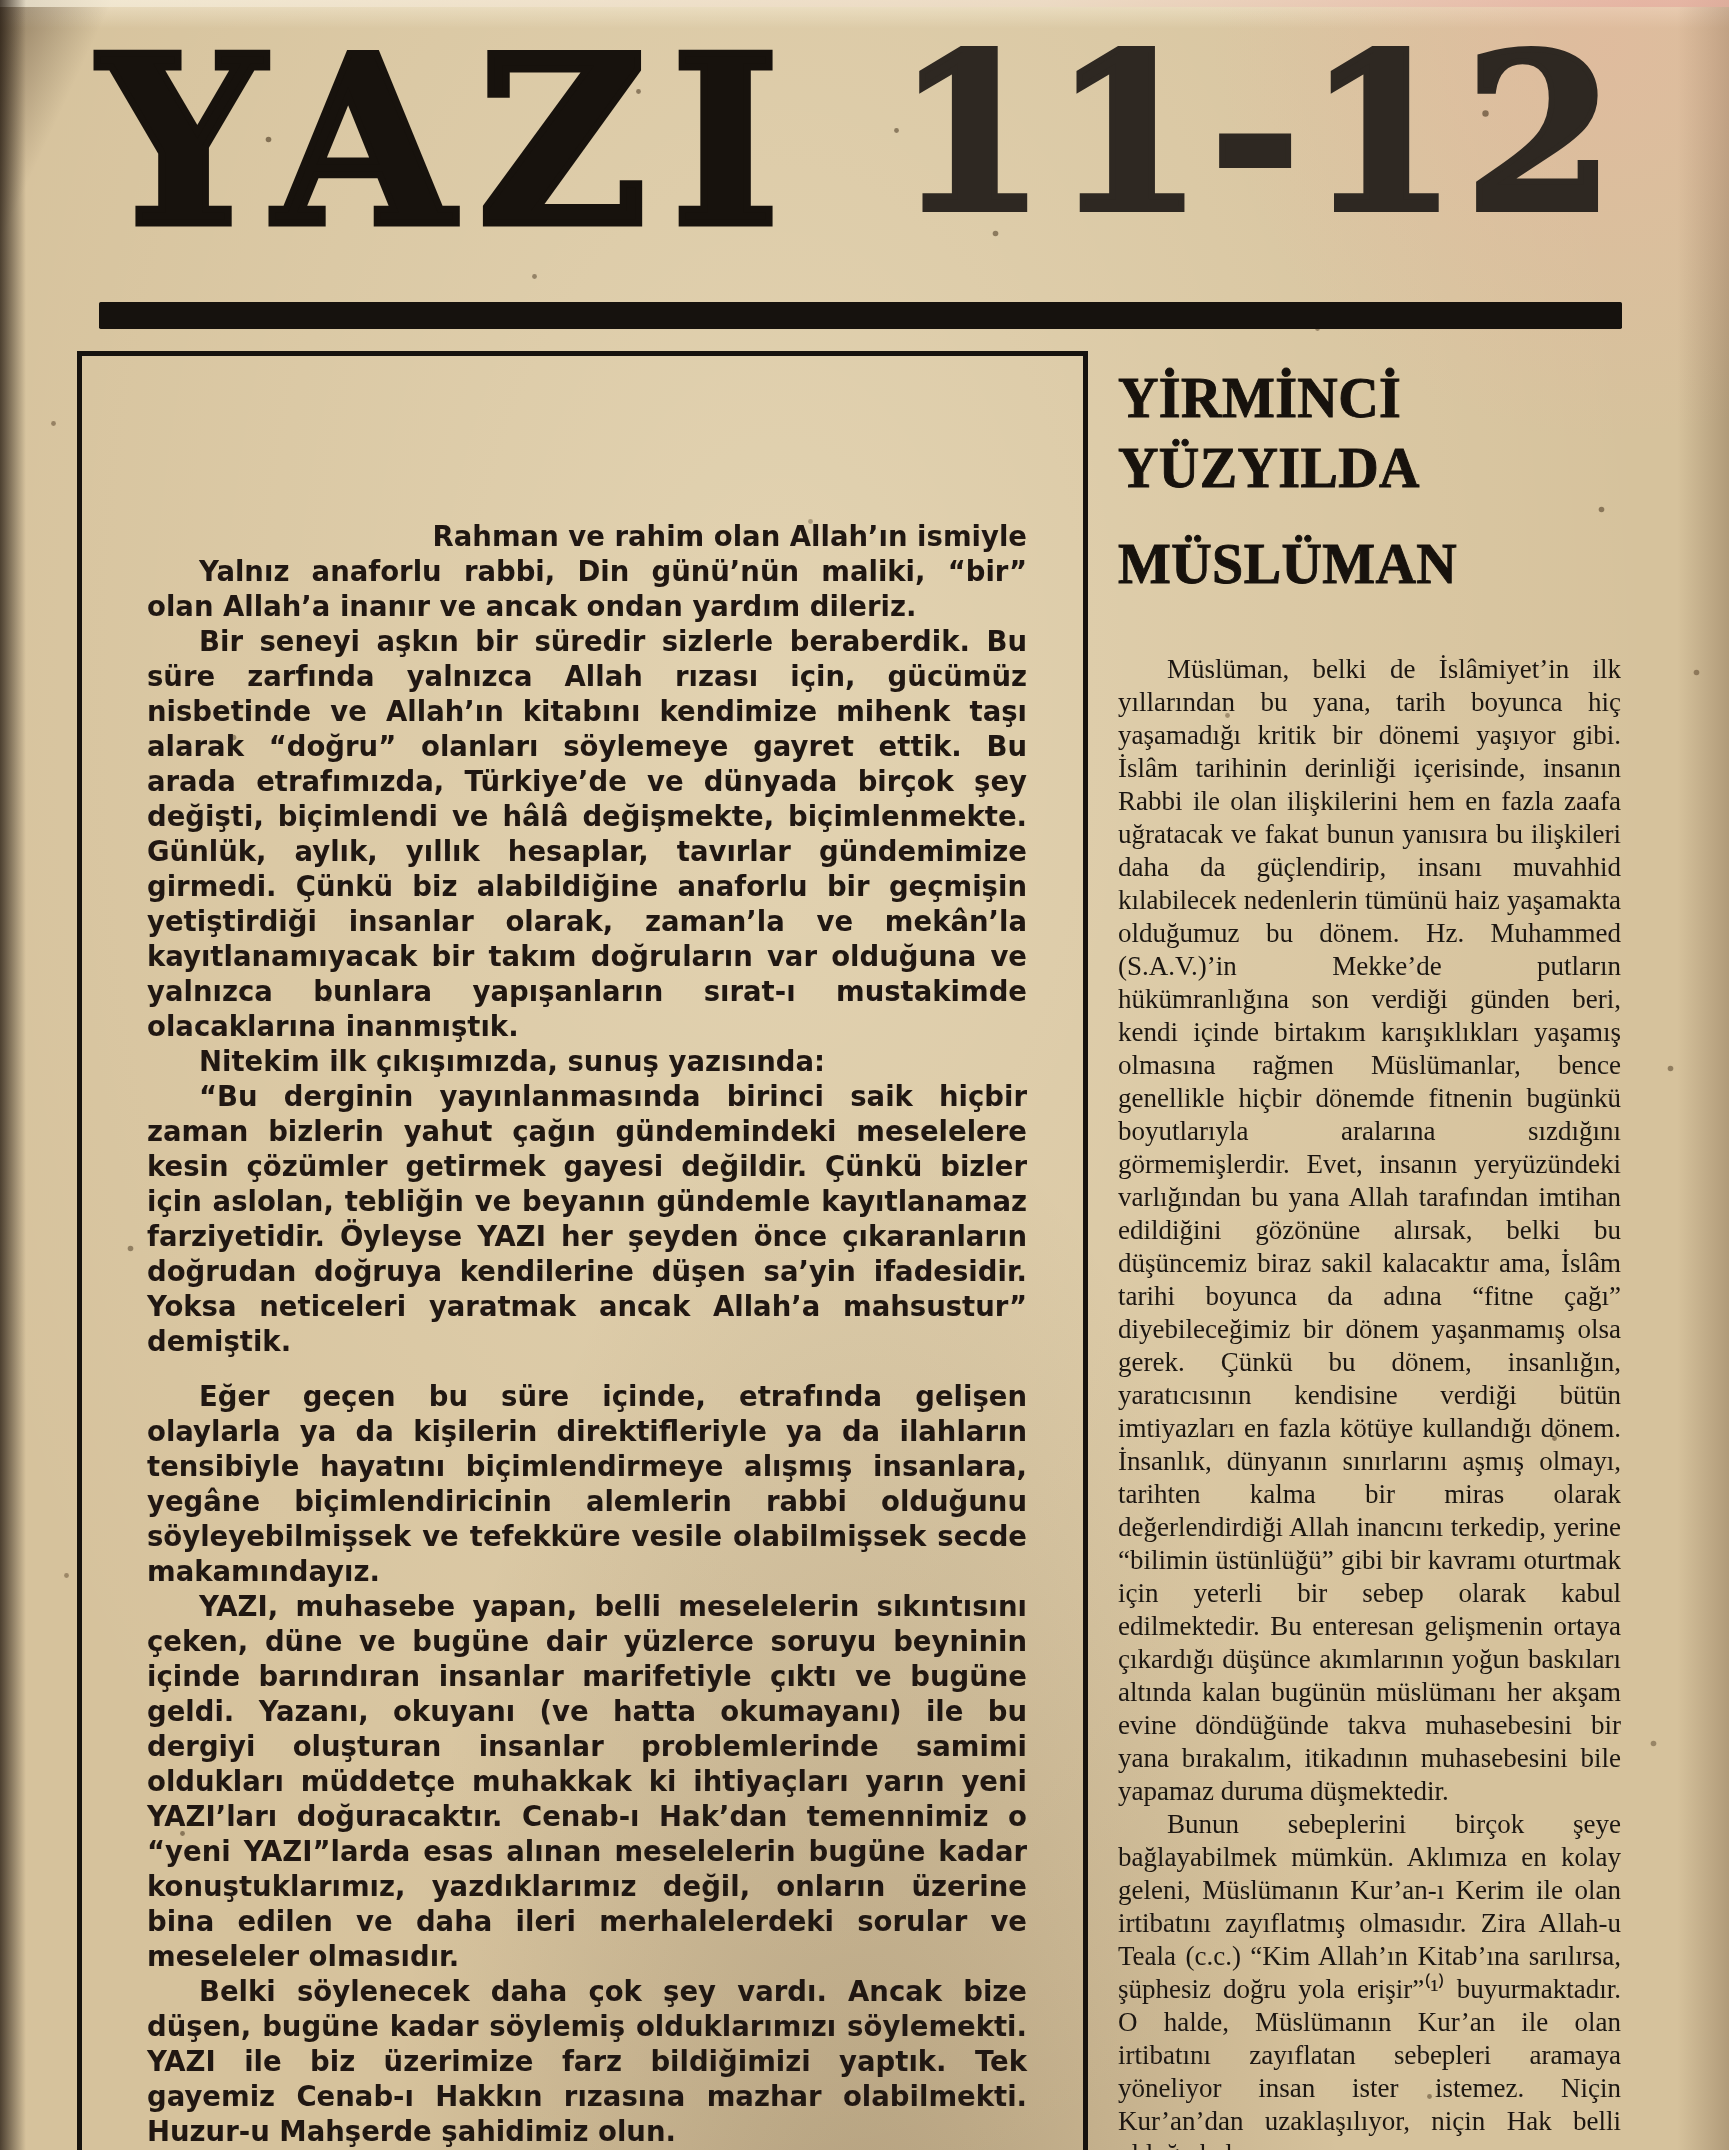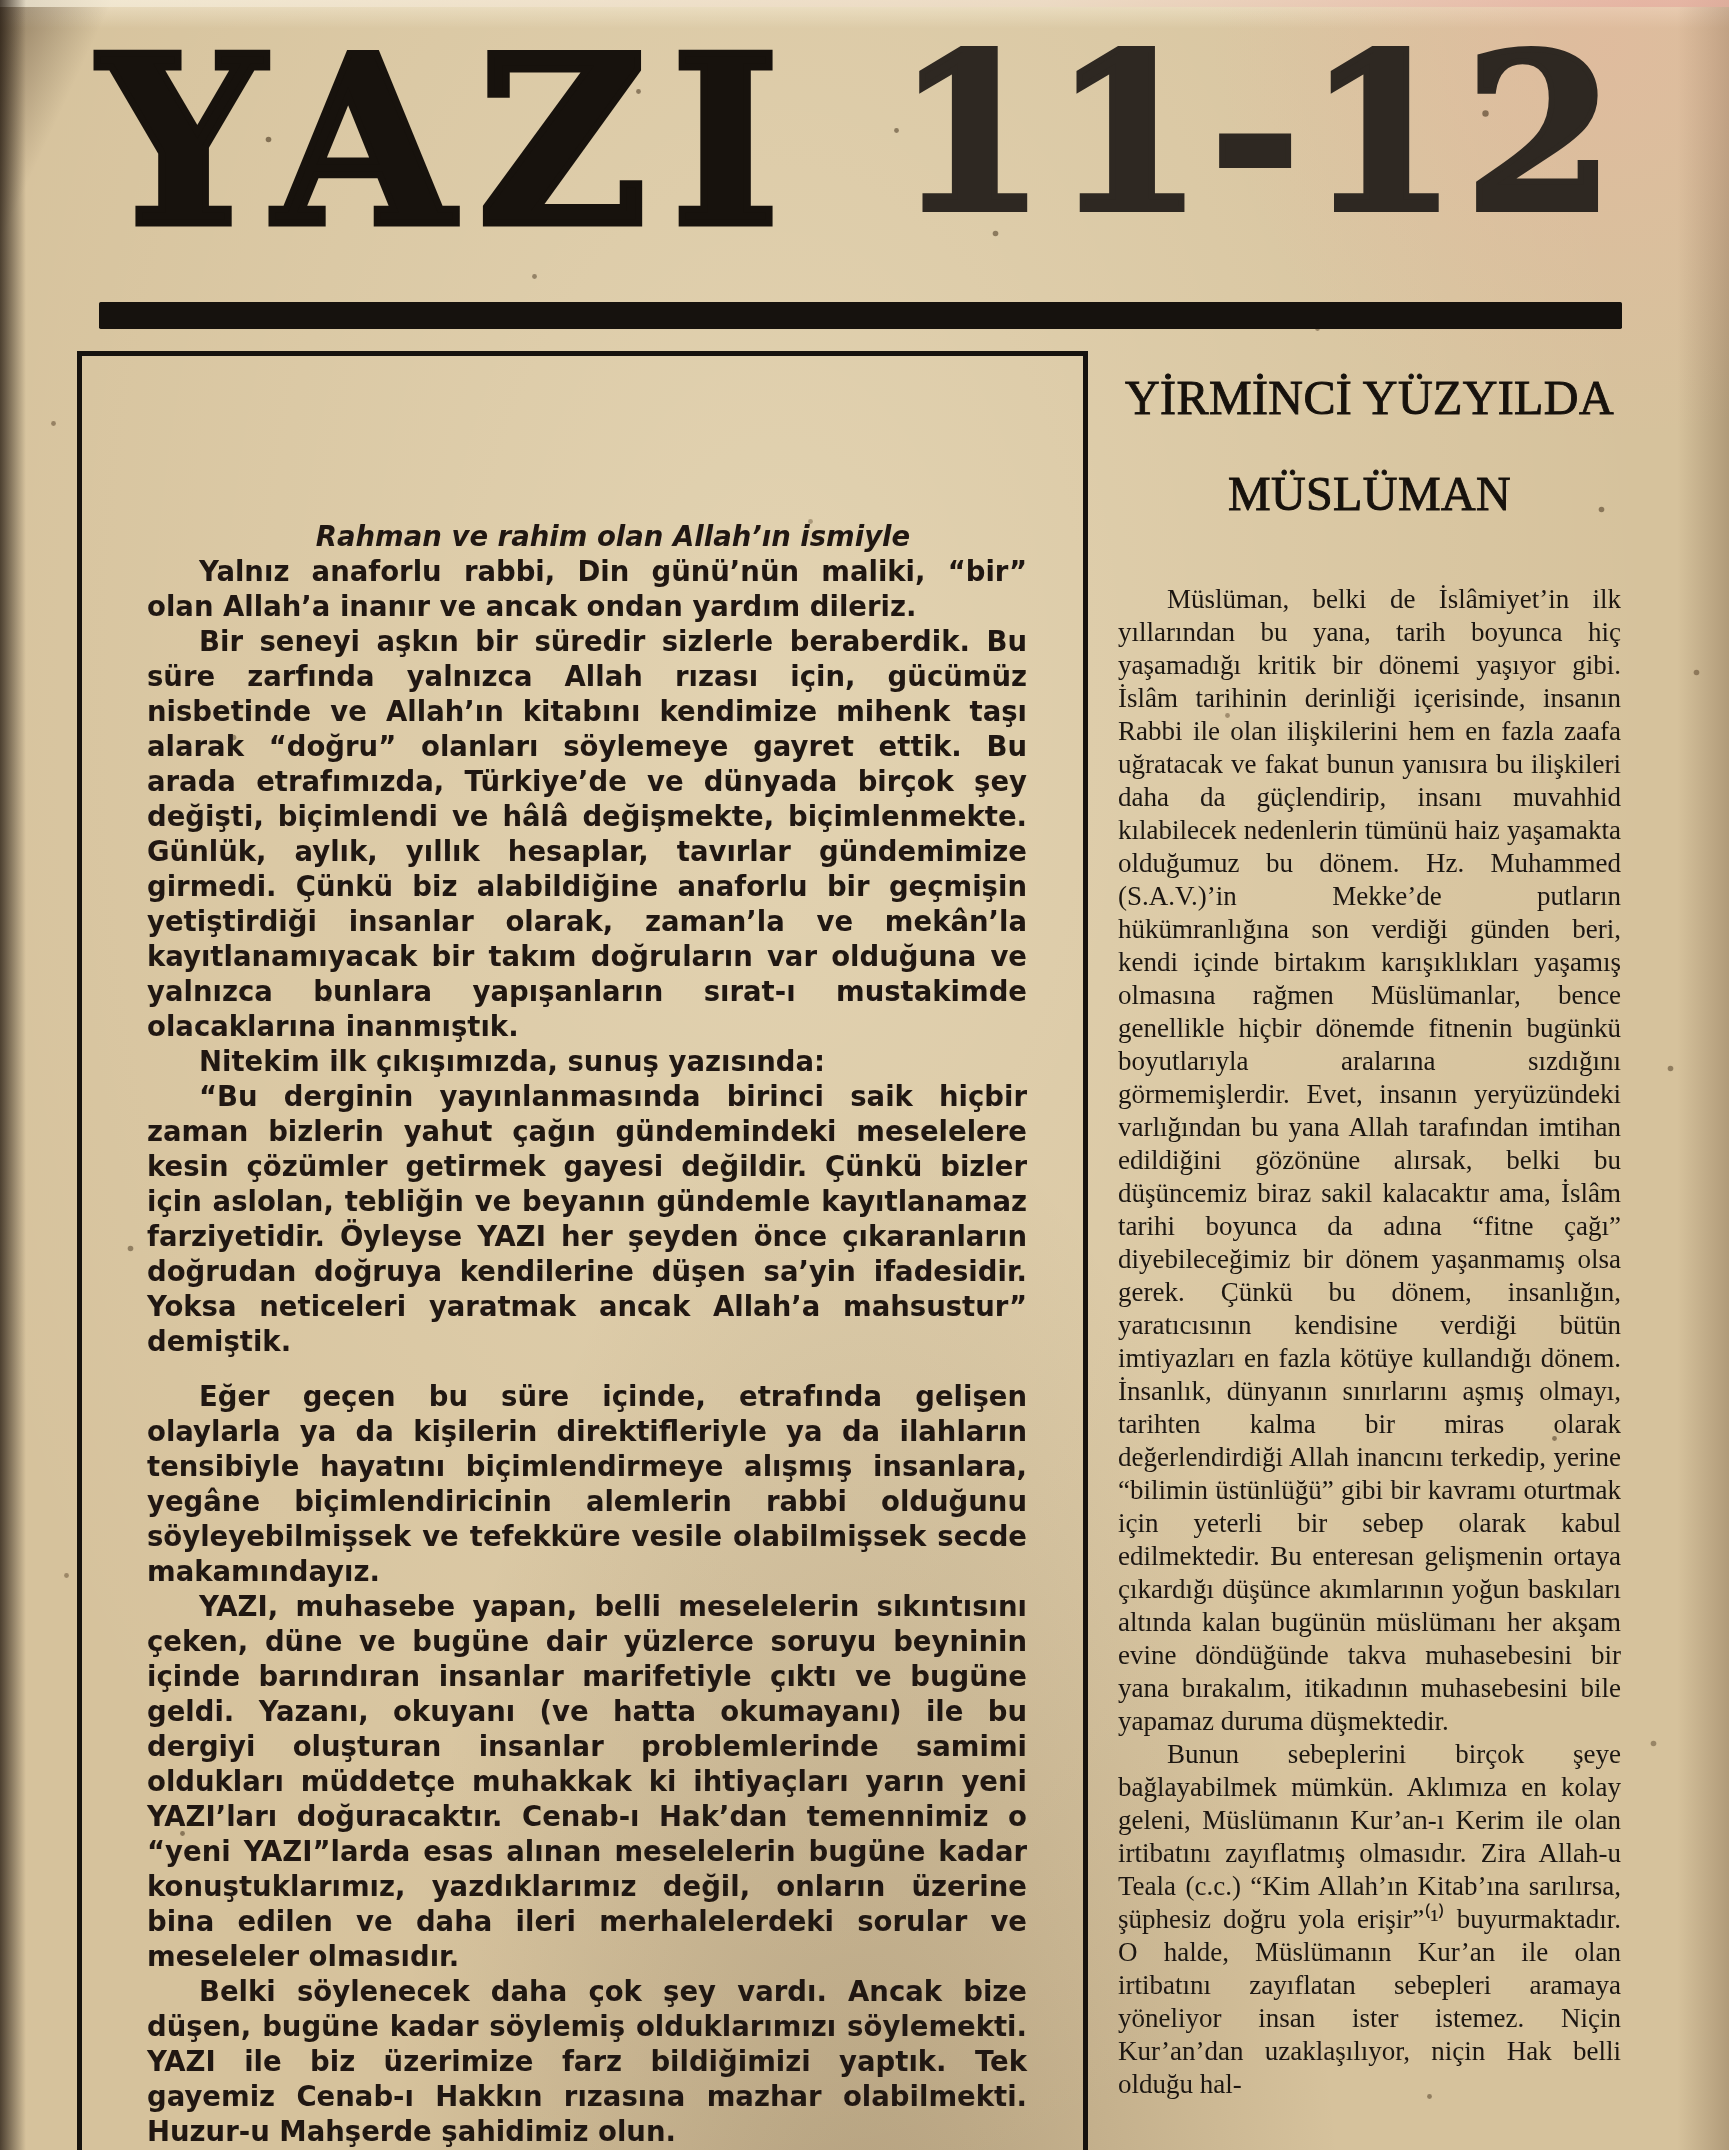--- a/index.html
+++ b/index.html
@@ -73,31 +73,31 @@
     box-sizing:border-box;
     border:5.2px solid #16120e; border-bottom:none;
   }
   .editorial-inner {
     padding:163px 56px 0 65px;
     font-weight:bold;
     font-size:27.5px; line-height:35px;
     text-align:justify;
     color:#201712;
   }
-  .bismillah { margin:0 0 110px 0; text-indent:65px; text-align:center;font-style:italic; }
+  .bismillah { margin:0 0 110px 0; text-indent:65px; text-align:right; }
   .editorial-inner p { margin:0; text-indent:52px; }
   .editorial-inner p.gap-top { margin-top:20px; }
 
   
   .article {
     position:absolute; left:1118px; top:363px; width:503px;
   }
   .article-title {
-    font-family:"Liberation Serif", serif; font-weight:normal;
-    font-size:48px; line-height:70px; text-align:center;
+    font-family:"Liberation Serif", serif; font-weight:bold;
+    font-size:56px; line-height:70px; text-align:left;
     color:#17120d; letter-spacing:0.4px;
     -webkit-text-stroke:0.9px #17120d;
   }
   .article-title .title-line-3 { margin-top:26px; }
   .article-body {
     margin-top:54px;
     font-family:"Liberation Serif", serif;
     font-size:27px; line-height:33px;
     text-align:justify;
     color:#1c1611;

